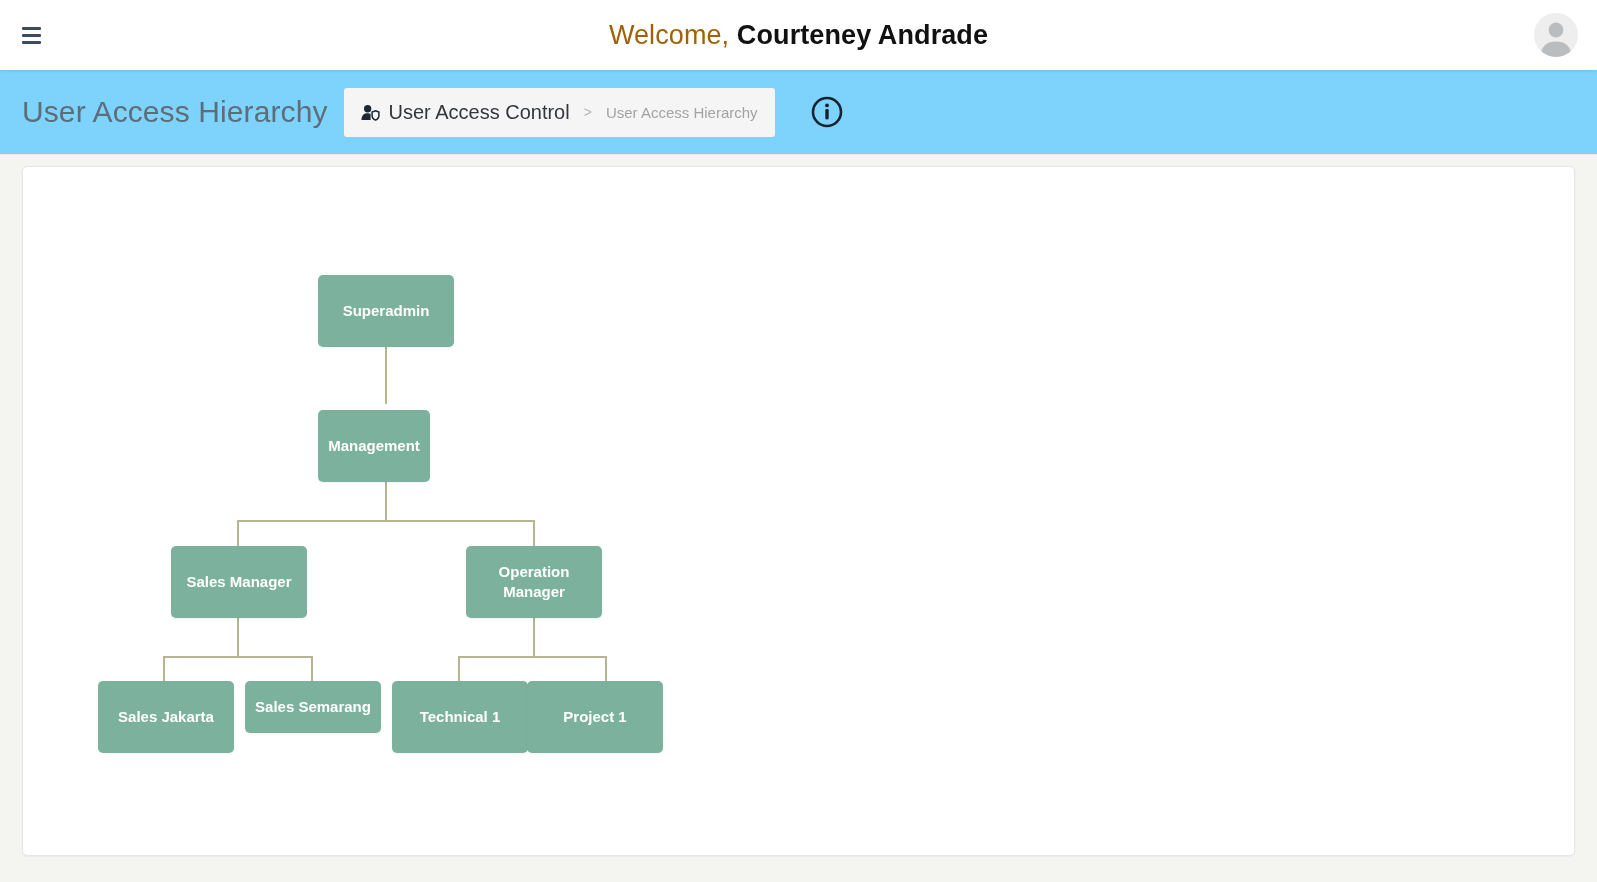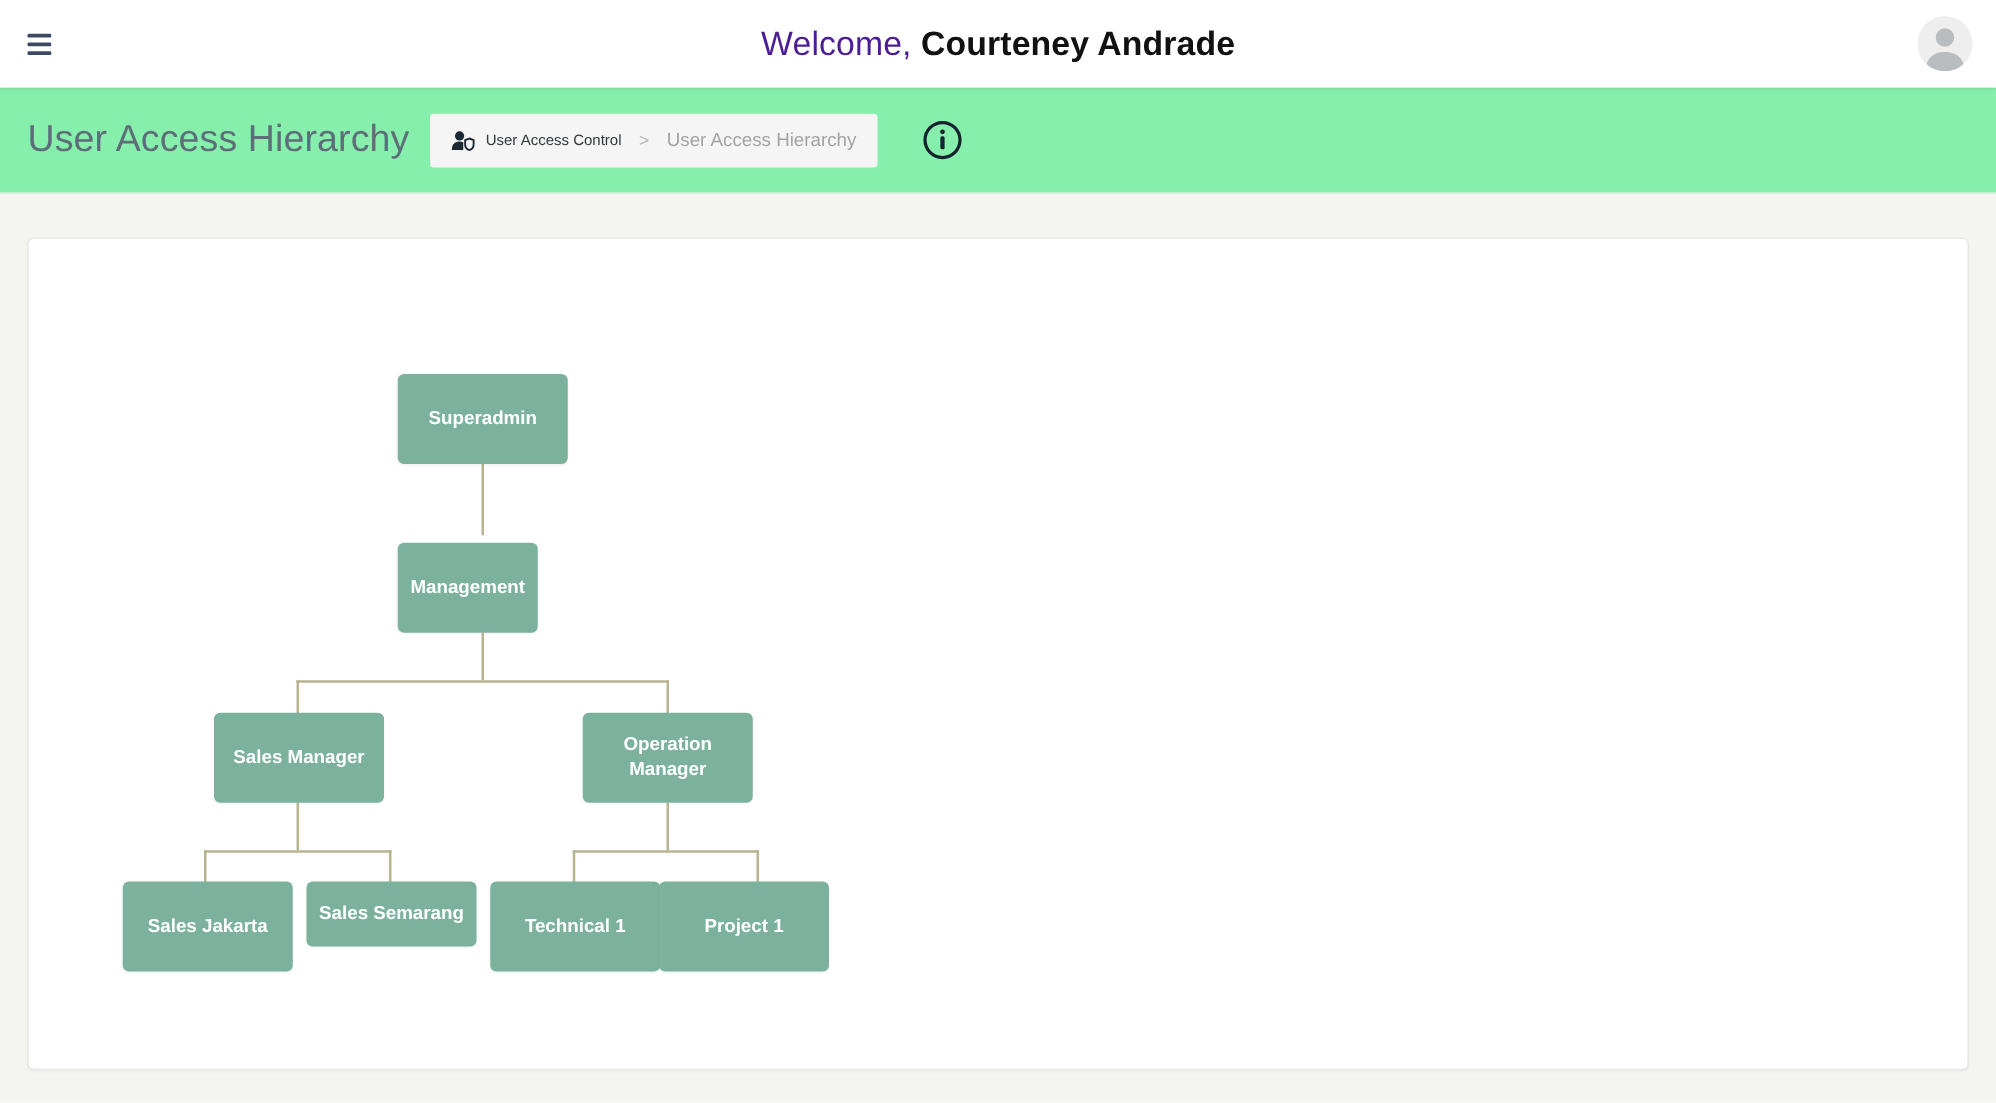--- a/index.html
+++ b/index.html
@@ -55,41 +55,41 @@
   .welcome {
     width: 100%;
     text-align: center;
     font-size: 27px;
     line-height: 1;
     color: #2b2b2b;
     font-weight: 400;
     letter-spacing: 0.1px;
     white-space: nowrap;
   }
-  .welcome .light { font-weight: 400; color: #4c1d95; }
+  .welcome .light { font-weight: 400; color: #a16207; }
   .welcome .bold  { font-weight: 700; color: #111111; }
 
   .avatar {
     position: absolute;
     right: 19px;
     top: 50%;
     transform: translateY(-50%);
     width: 44px;
     height: 44px;
     border-radius: 50%;
     background: #eeeeee;
     overflow: hidden;
     cursor: pointer;
   }
 
   
   .subheader {
     position: relative;
     height: 85px;
-    background: #86efac;
+    background: #7dd3fc;
     display: flex;
     align-items: center;
     padding-left: 22px;
     gap: 16px;
     border-bottom: 1px solid #ececeb;
     z-index: 10;
   }
 
   .page-title {
     font-size: 30px;
@@ -108,21 +108,21 @@
     padding: 13px 17px;
     border-radius: 3px;
     white-space: nowrap;
   }
   .crumb-icon {
     display: flex;
     align-items: center;
     color: #1c2833;
   }
   .crumb-link {
-    font-size: 12px;
+    font-size: 20px;
     color: #33373d;
     cursor: pointer;
   }
   .crumb-sep {
     font-size: 14px;
     color: #b4b4b4;
     padding: 0 5px;
   }
   .crumb-current {
     font-size: 15px;
@@ -135,21 +135,21 @@
     justify-content: center;
     width: 34px;
     height: 34px;
     cursor: pointer;
     color: #1b2a3a;
     margin-left: 19px;
   }
 
   
   .content-wrap {
-    padding: 35px 22px 26px 22px;
+    padding: 11px 22px 26px 22px;
     height: calc(882px - 70px - 85px);
   }
 
   .card {
     background: #ffffff;
     border: 1px solid #e6e6e4;
     border-radius: 5px;
     height: 100%;
     box-shadow: 0 1px 2px rgba(0,0,0,0.04);
     overflow: hidden;

